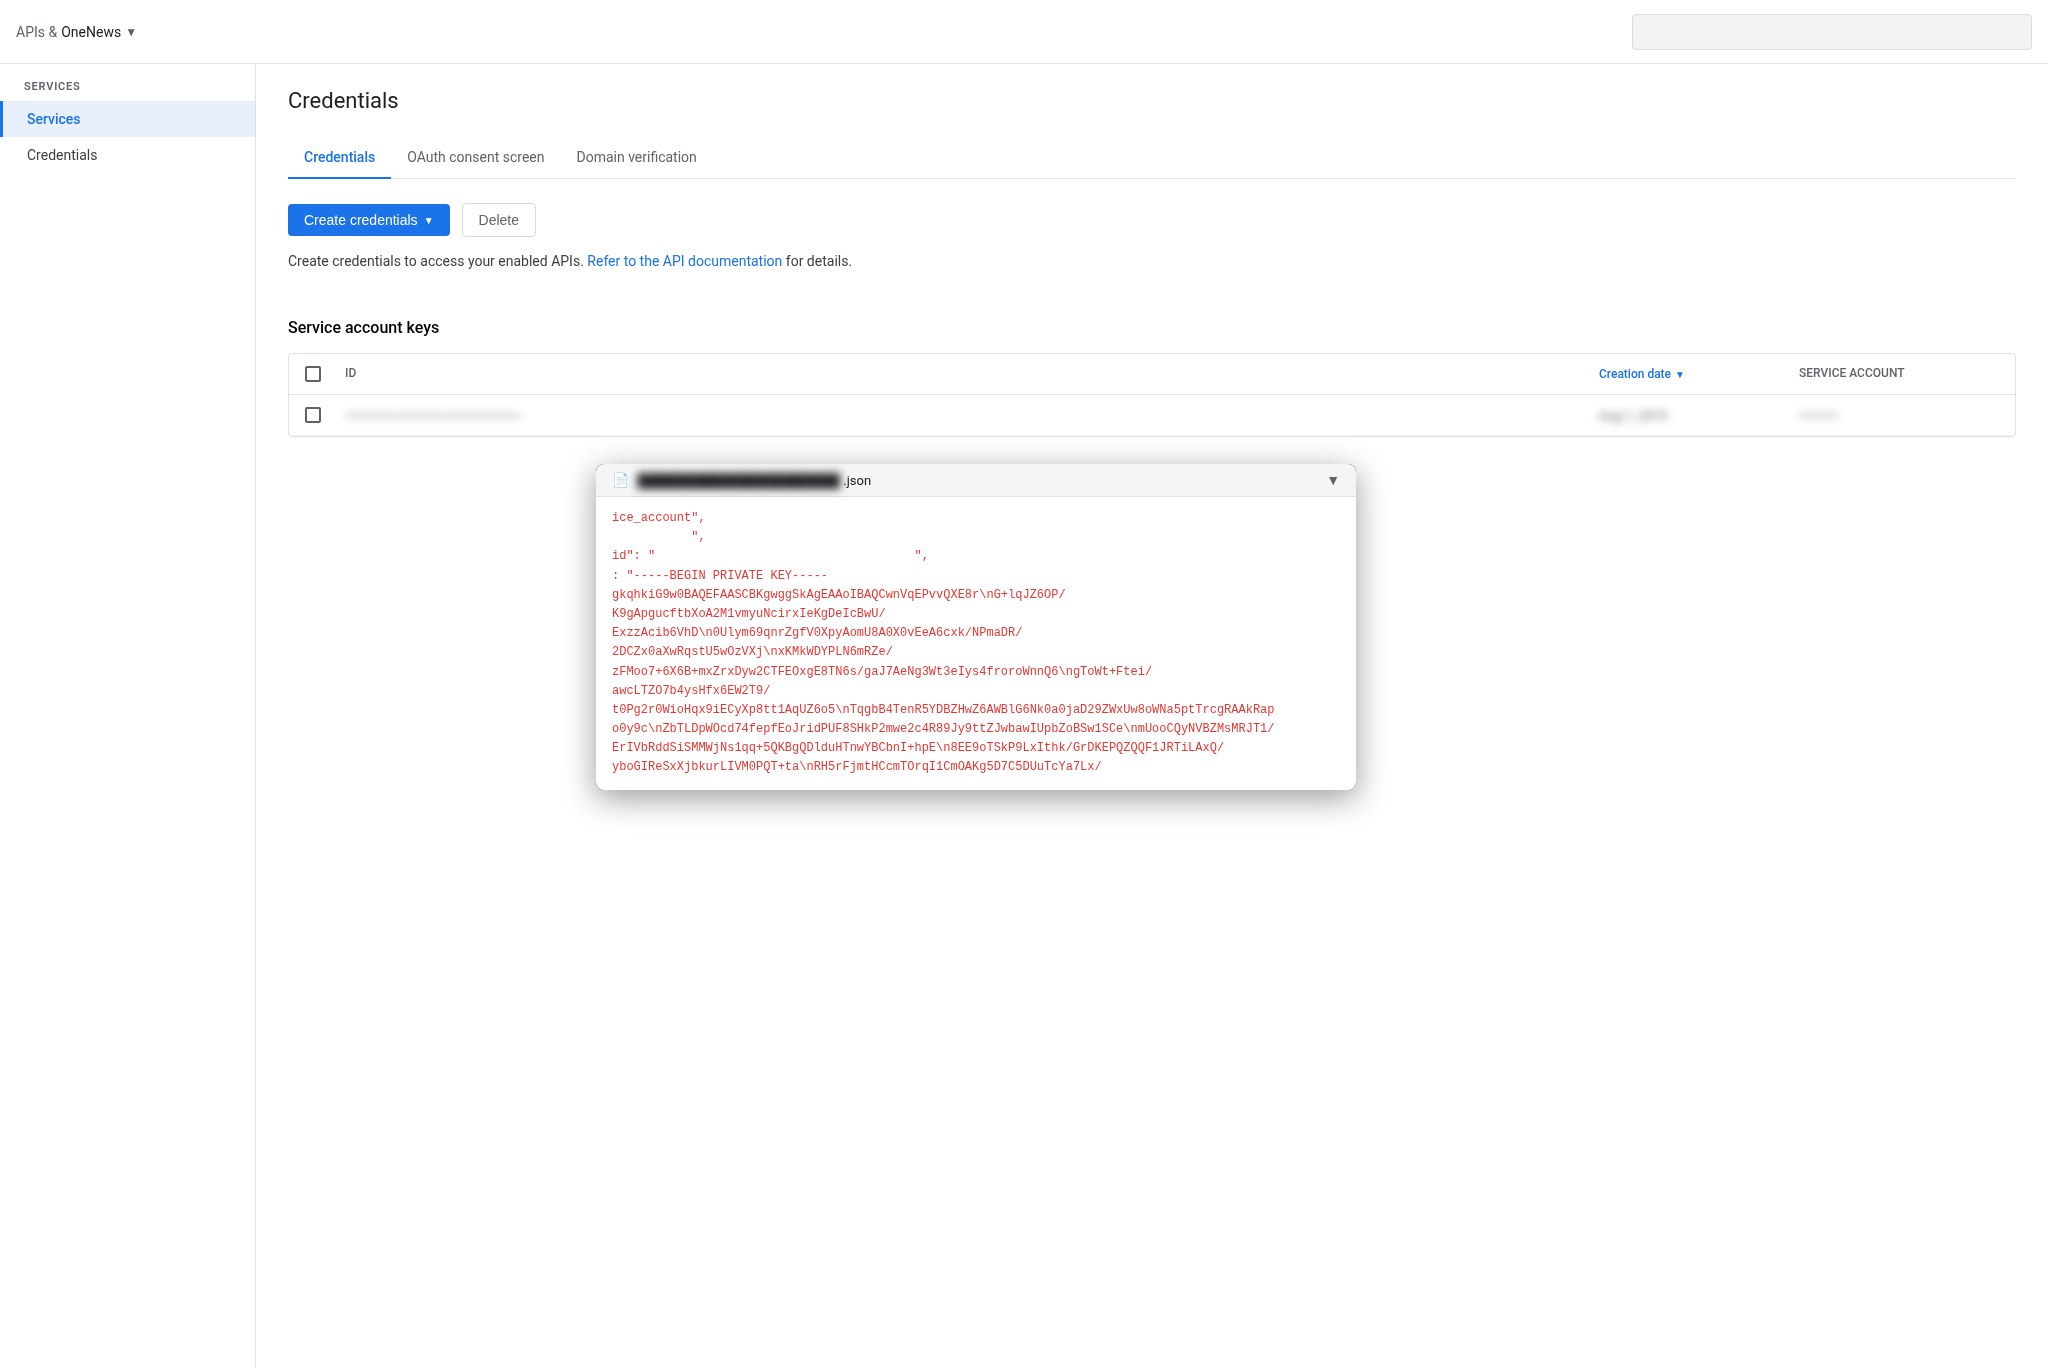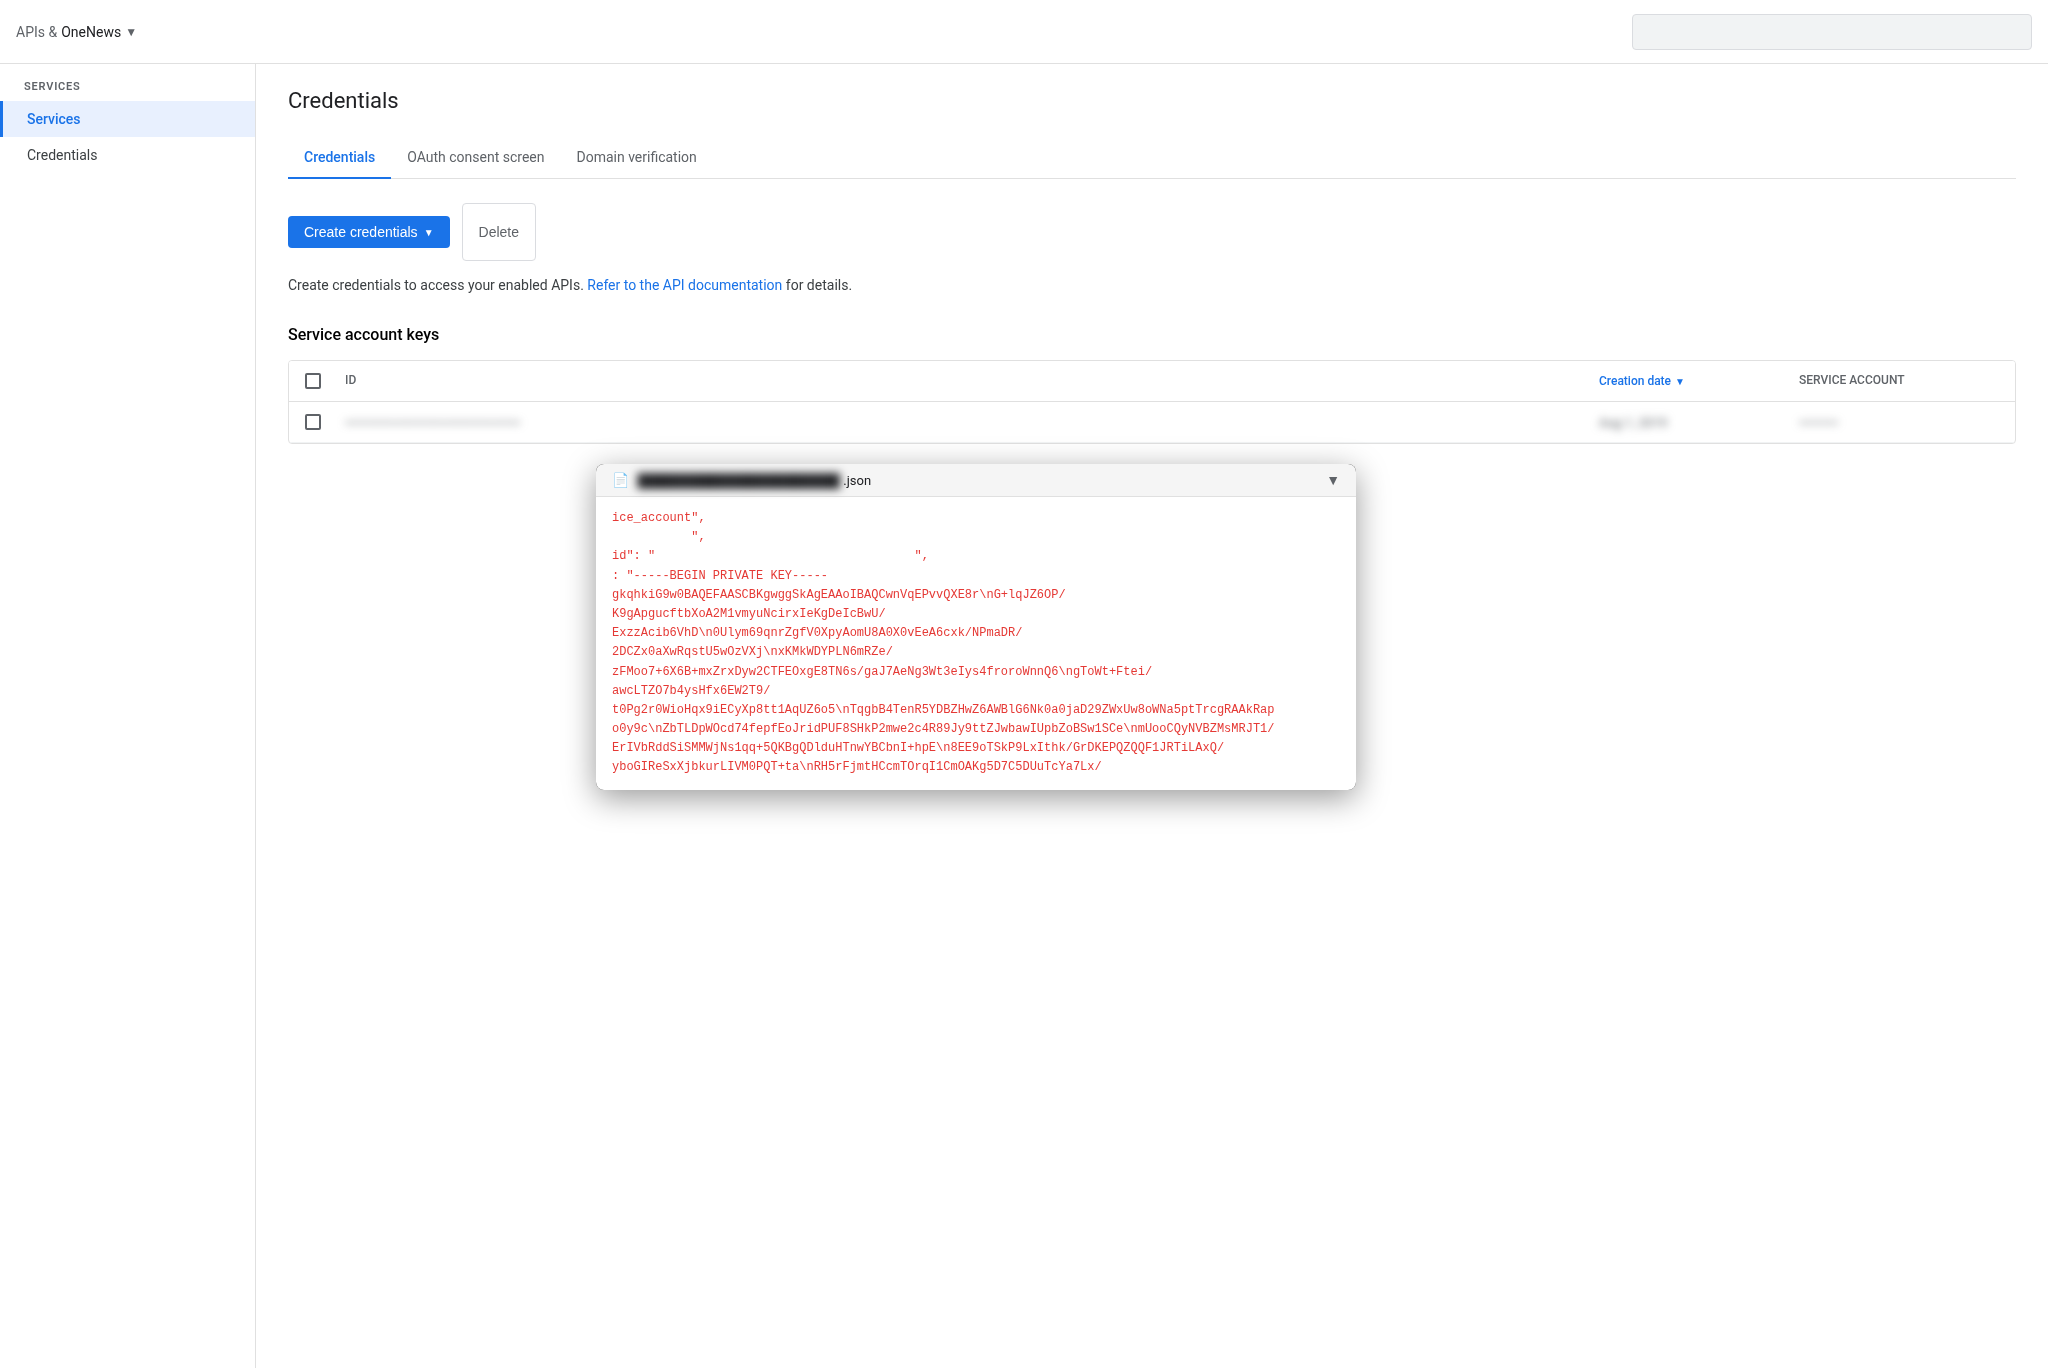--- a/index.html
+++ b/index.html
@@ -112,30 +112,30 @@
     }
 
     .btn-primary .dropdown-arrow {
       font-size: 10px;
     }
 
     .btn-secondary {
       background: #fff;
       color: #5f6368;
       border: 1px solid #dadce0;
-      padding: 20px 16px;
+      padding: 8px 16px;
       border-radius: 4px;
       cursor: pointer;
       font-size: 14px;
     }
 
     .info-text {
       color: #3c4043;
       font-size: 14px;
-      margin-bottom: 32px;
+      margin-bottom: 49px;
     }
 
     .info-text a {
       color: #1a73e8;
       text-decoration: none;
     }
 
     .section-title {
       font-size: 16px;
       font-weight: 500;

